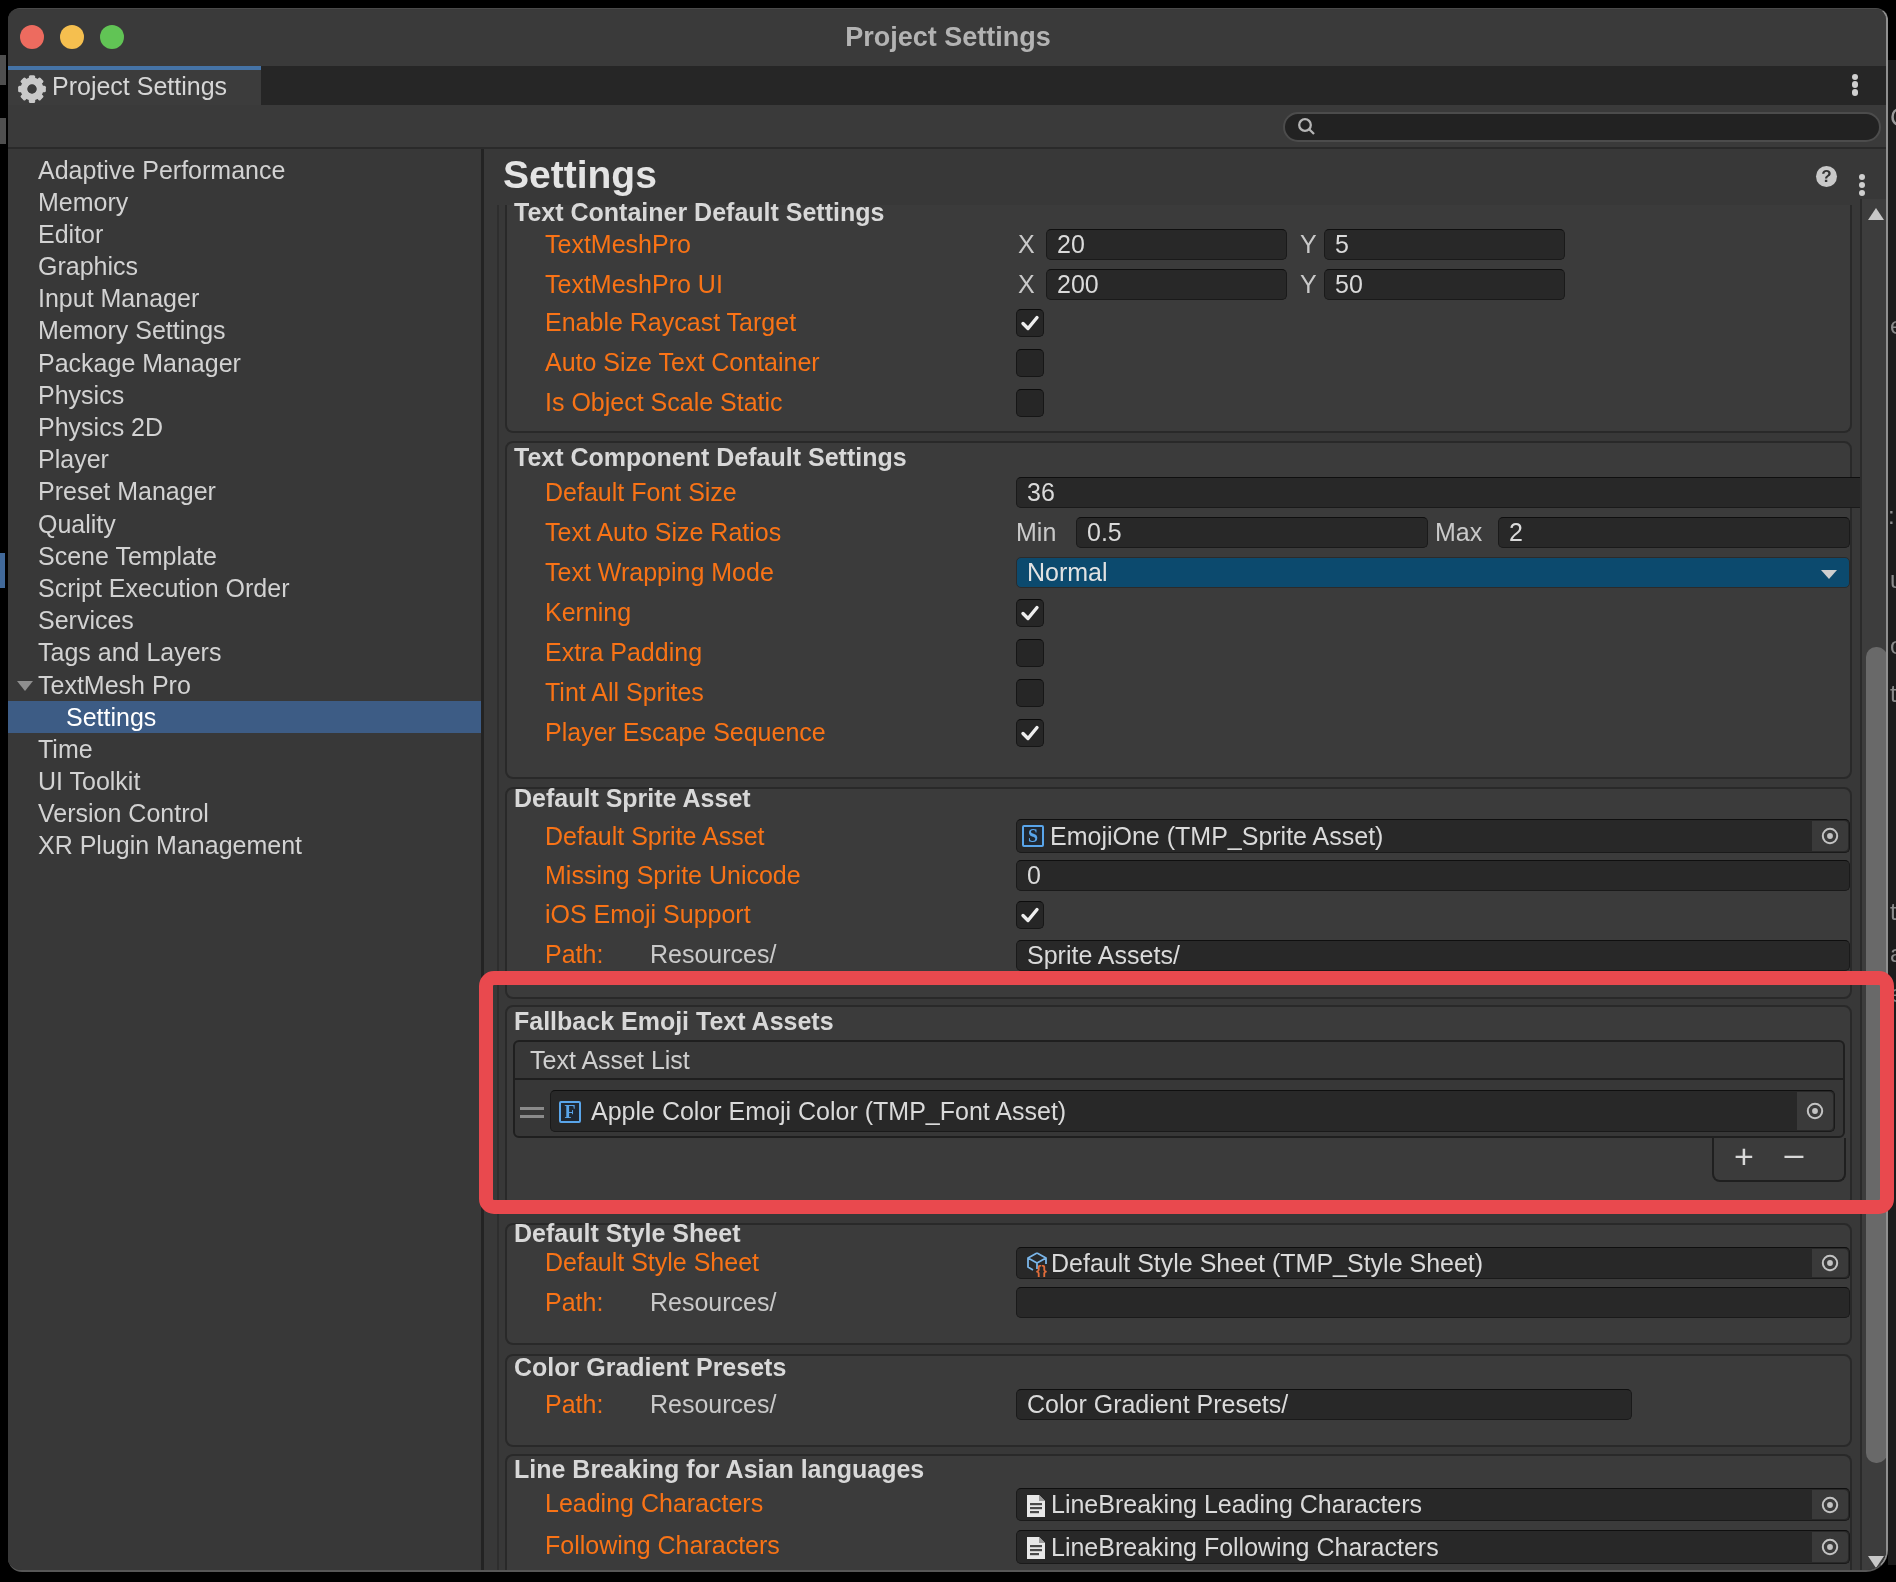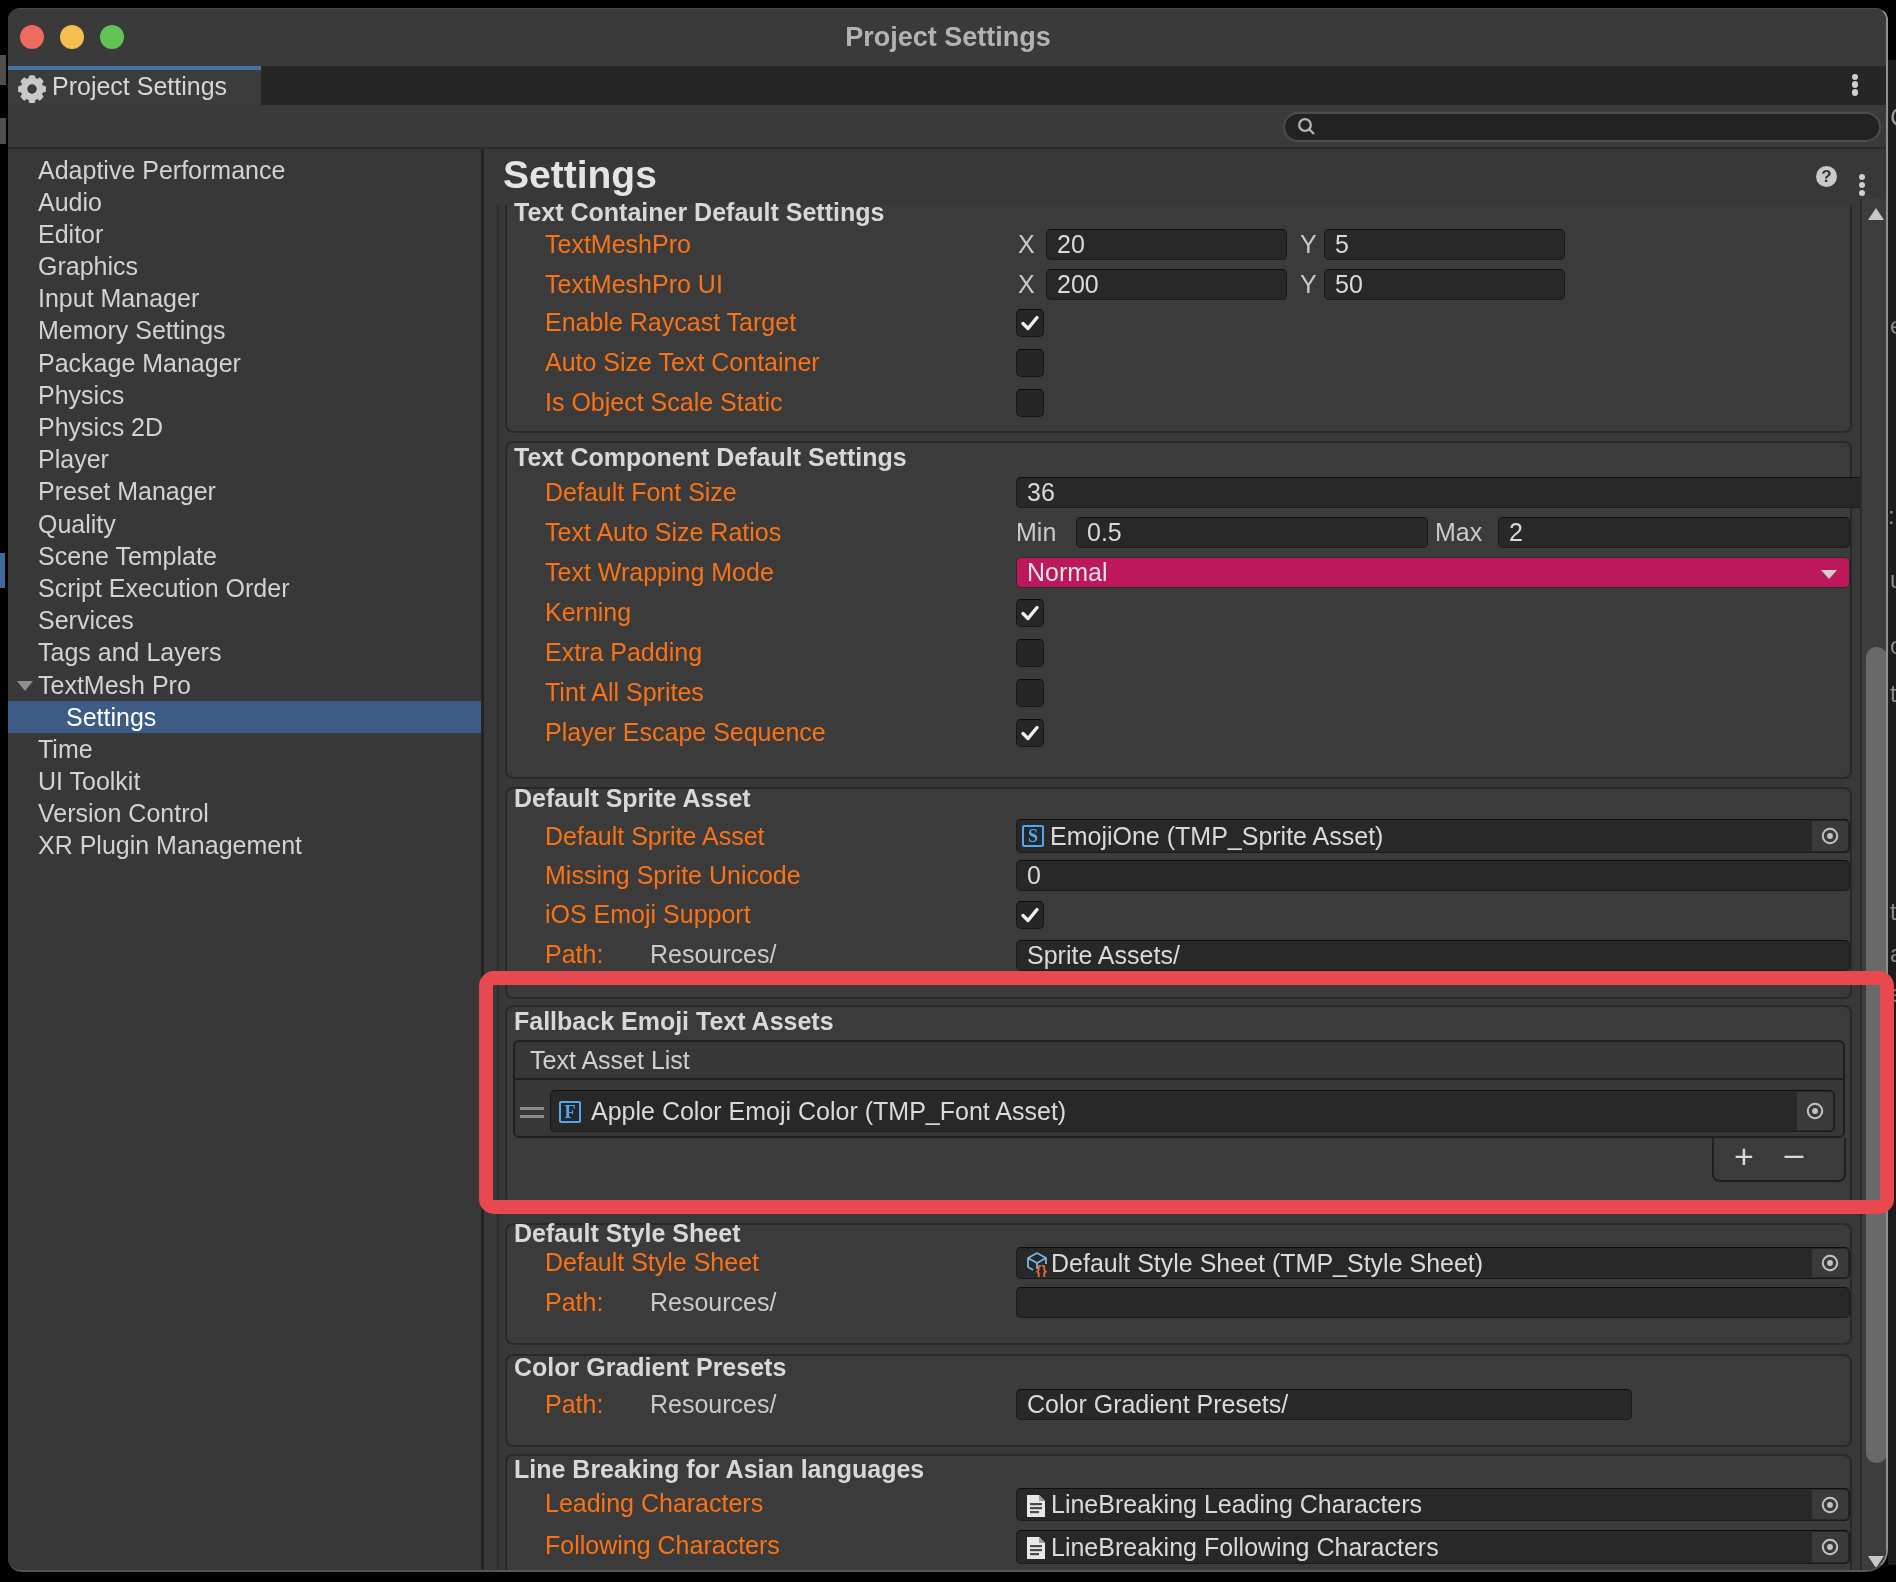--- a/index.html
+++ b/index.html
@@ -99,21 +99,21 @@
         <circle cx="10" cy="10" r="5.8" fill="none" stroke="#b5b5b5" stroke-width="2.3"></circle>
         <line x1="14.2" y1="14.2" x2="19" y2="19" stroke="#b5b5b5" stroke-width="2.3"></line>
       </svg>
     </div>
   </div>
   <div style="position:absolute;left:0;top:138px;width:1880px;height:2px;background:#2a2a2a;"></div>
   <div id="mainrow">
     <div id="sidebar">
       <div style="position:absolute;left:0;top:4.5px;width:550px;">
         <div class="si">Adaptive Performance</div>
-        <div class="si">Audio</div>
+        <div class="si">Memory</div>
         <div class="si">Editor</div>
         <div class="si">Graphics</div>
         <div class="si">Input Manager</div>
         <div class="si">Memory Settings</div>
         <div class="si">Package Manager</div>
         <div class="si">Physics</div>
         <div class="si">Physics 2D</div>
         <div class="si">Player</div>
         <div class="si">Preset Manager</div>
         <div class="si">Quality</div>
@@ -172,21 +172,21 @@
     <div class="box" style="top:432px;height:338px;"></div>
     <div class="hdr" style="top:433px;">Text Component Default Settings</div>
     <div class="lbl" style="top:468px;">Default Font Size</div>
     <div class="fld" style="left:1008px;top:468px;width:972px;">36</div>
     <div class="lbl" style="top:508px;">Text Auto Size Ratios</div>
     <div class="pfx" style="left:1008px;top:508px;">Min</div>
     <div class="fld" style="left:1068px;top:508px;width:352px;">0.5</div>
     <div class="pfx" style="left:1427px;top:508px;">Max</div>
     <div class="fld" style="left:1490px;top:508px;width:352px;">2</div>
     <div class="lbl" style="top:548px;">Text Wrapping Mode</div>
-    <div class="abs" style="left:1008px;top:548px;width:834px;height:31px;background:#be185d;border:1px solid #2b2b2b;
+    <div class="abs" style="left:1008px;top:548px;width:834px;height:31px;background:#0c4a6e;border:1px solid #2b2b2b;
       border-radius:5px;font-size:25px;color:#e2e2e2;line-height:29px;padding-left:10px;">Normal
       <span style="position:absolute;right:12px;top:12px;width:0;height:0;border-left:8px solid transparent;
         border-right:8px solid transparent;border-top:9px solid #cfcfcf;"></span></div>
     <div class="lbl" style="top:588px;">Kerning</div>
     <div class="cb" style="top:590px;"><svg width="26" height="26" viewBox="0 0 26 26">
           <path d="M6 13.5 L11 18.5 L20 7.5" fill="none" stroke="#eee" stroke-width="3.4" stroke-linecap="round" stroke-linejoin="round"></path>
         </svg></div>
     <div class="lbl" style="top:628px;">Extra Padding</div>
     <div class="cb" style="top:630px;"></div>
     <div class="lbl" style="top:668px;">Tint All Sprites</div>

